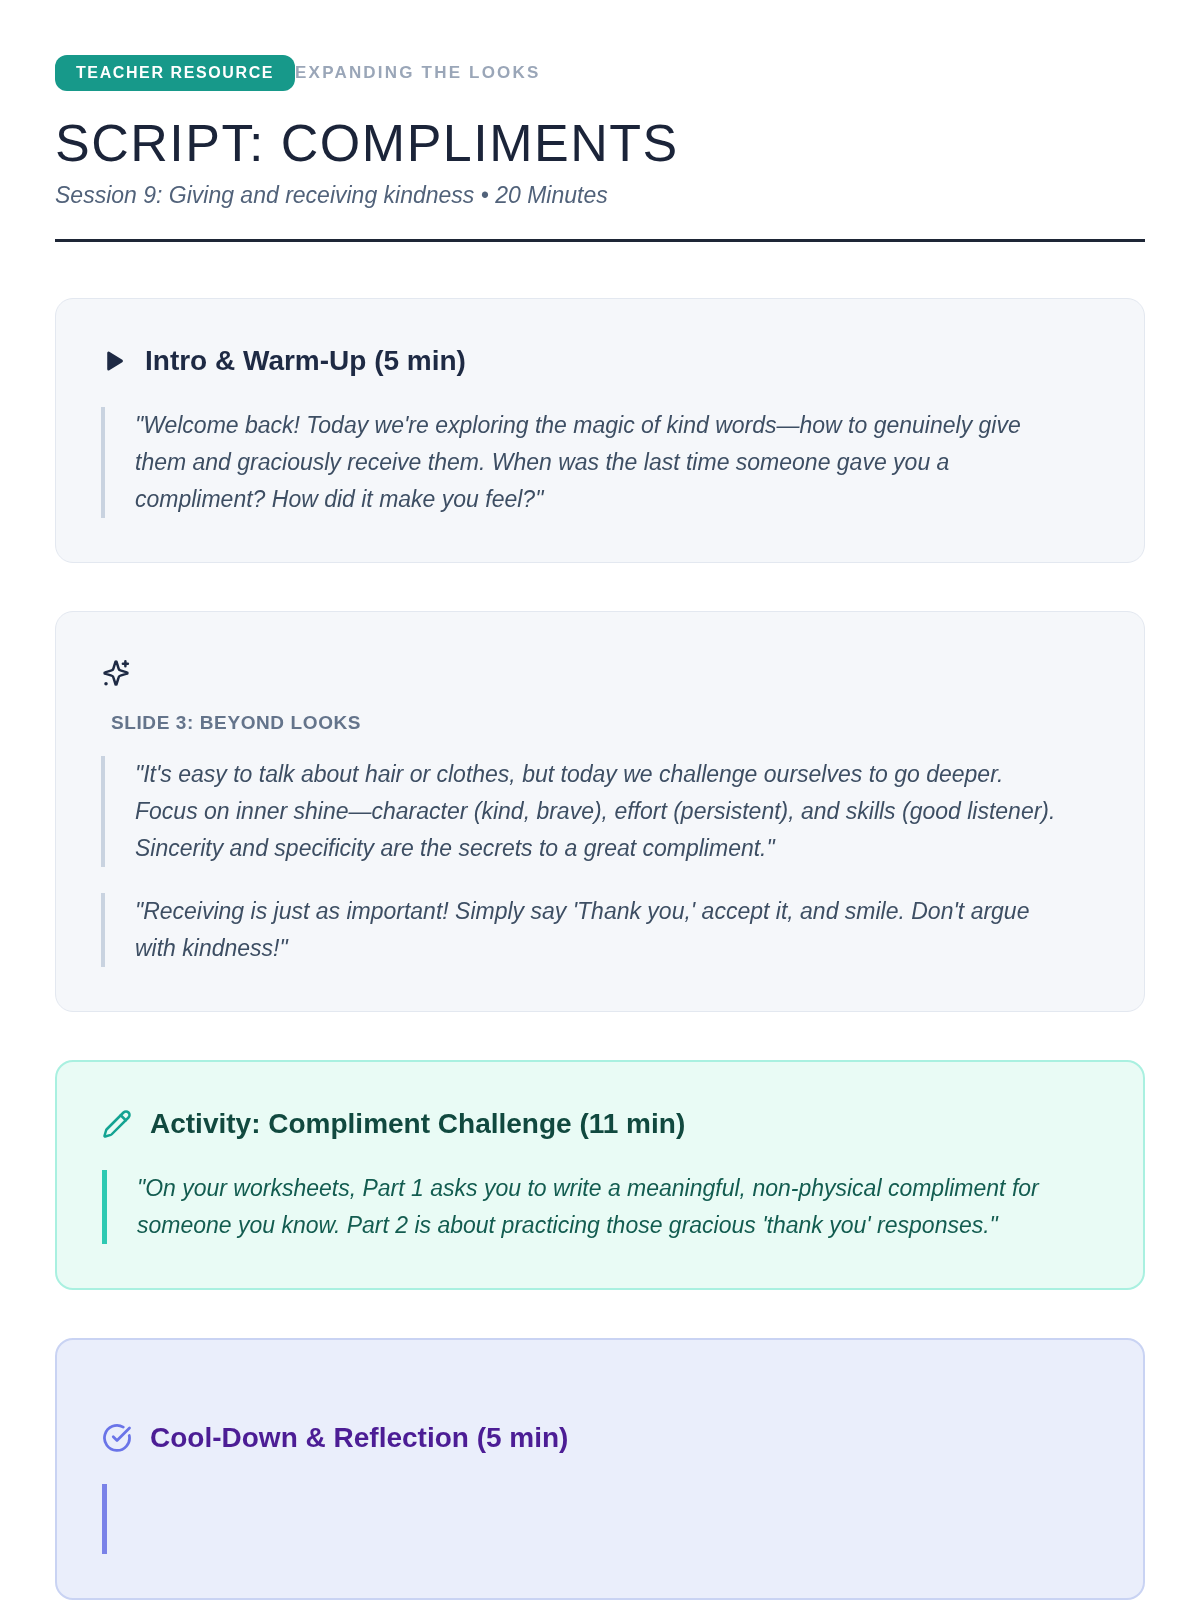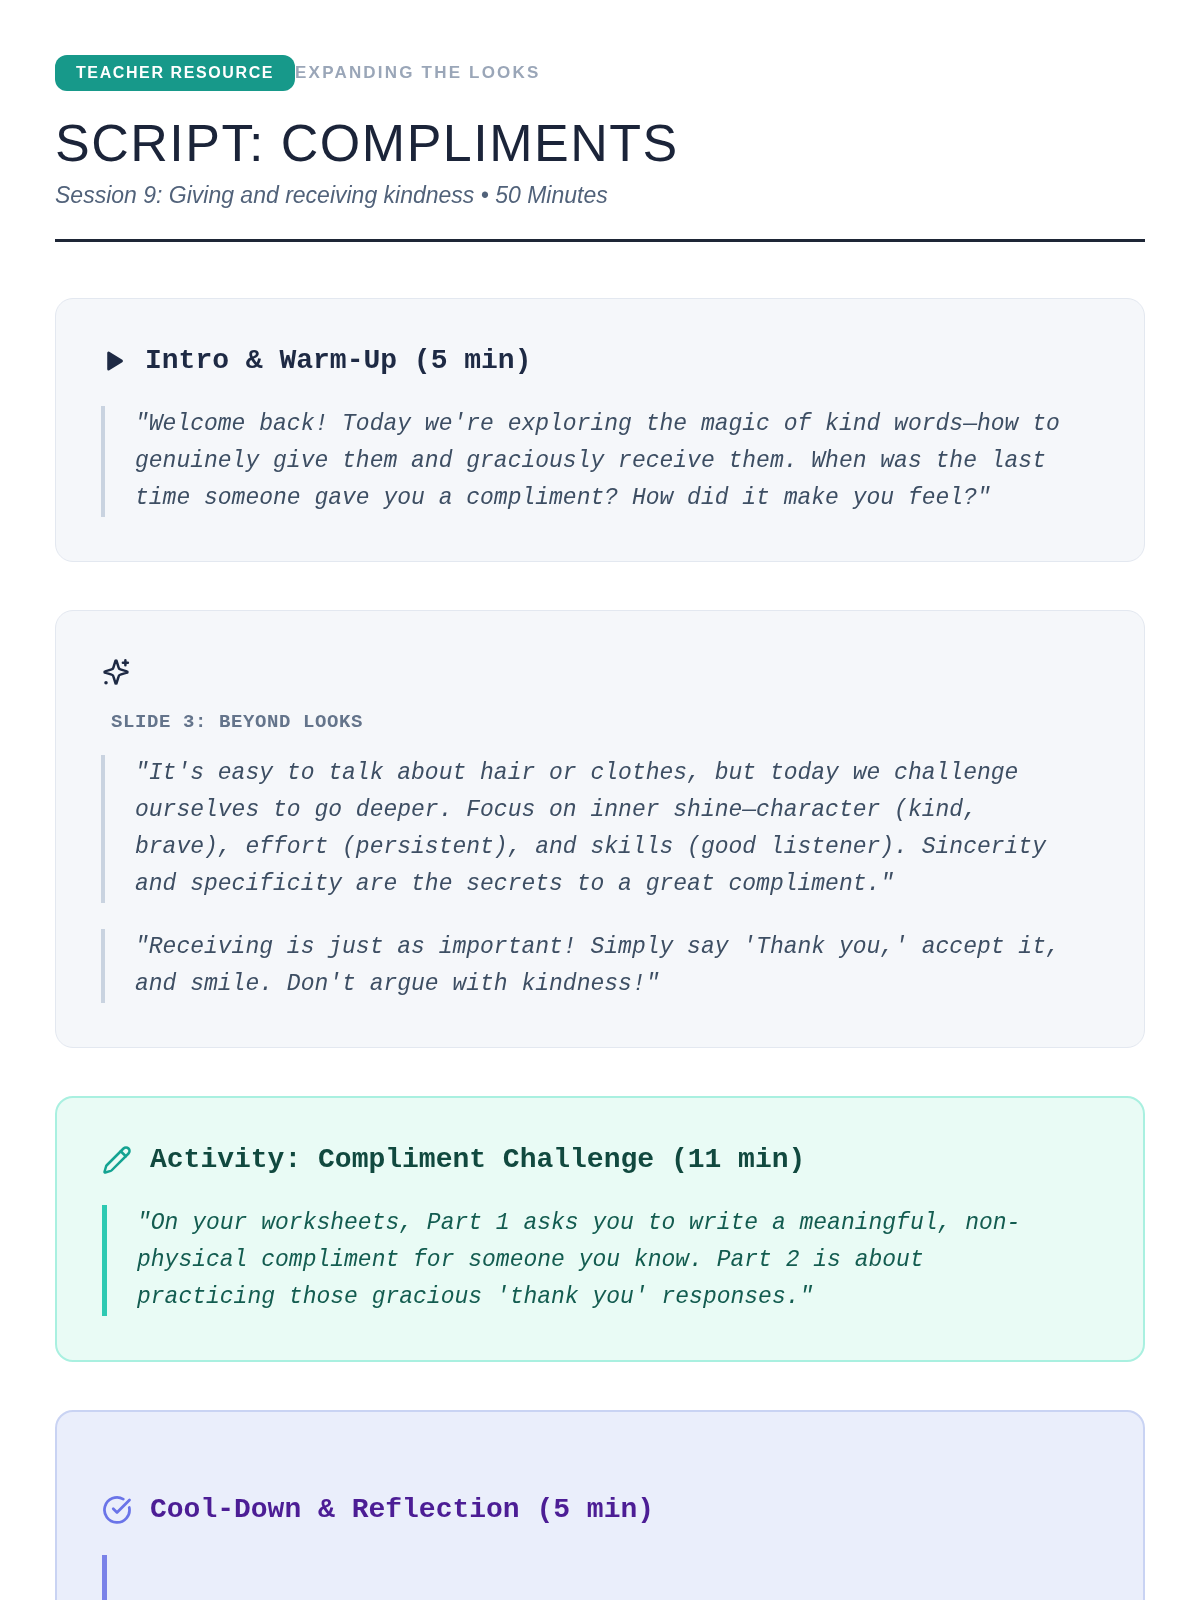--- a/index.html
+++ b/index.html
@@ -50,21 +50,20 @@
     margin-top: 30px;
     border: none;
     border-top: 3px solid #1e2636;
   }
 
   
   .card {
     border-radius: 18px;
     padding: 46px 45px 44px 45px;
     margin-bottom: 48px;
-    font-family: Liberation Mono, monospace;
   }
   .card.neutral {
     background: #f5f7fa;
     border: 1px solid #e3e8f0;
   }
   .card.mint {
     background: #e9fbf5;
     border: 2px solid #a9f0e0;
   }
   .card.lavender {
@@ -121,21 +120,21 @@
 <body>
 
 <div class="page">
 
   <div class="badge-row">
     <span class="badge">TEACHER RESOURCE</span>
     <span class="eyebrow">EXPANDING THE LOOKS</span>
   </div>
 
   <h1 class="page-title">SCRIPT: COMPLIMENTS</h1>
-  <div class="page-subtitle">Session 9: Giving and receiving kindness • 50 Minutes</div>
+  <div class="page-subtitle">Session 9: Giving and receiving kindness • 20 Minutes</div>
   <hr class="rule">
 
   <section class="card neutral">
     <div class="card-heading">
       <span class="icon">
         <svg width="26" height="26" viewBox="0 0 24 24" fill="#1e2a44" stroke="#1e2a44" stroke-width="2.5" stroke-linejoin="round">
             <path d="M7 4.5v15l12-7.5z"></path>
           </svg>
       </span>
       <span>Intro &amp; Warm-Up (5 min)</span>

